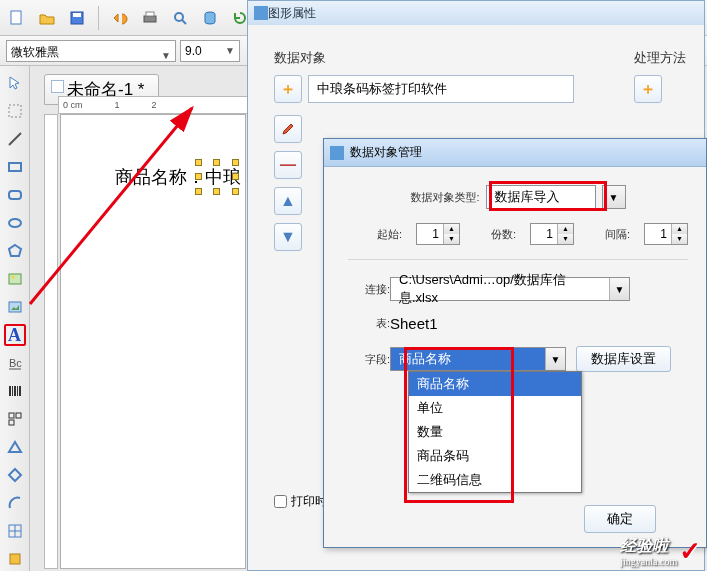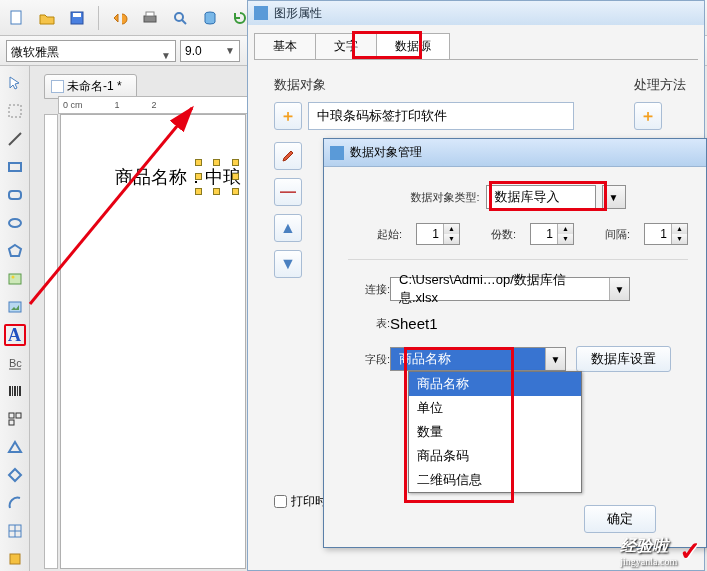--- a/index.html
+++ b/index.html
@@ -16,38 +16,38 @@
 .size-select { width: 60px; height: 22px; border: 1px solid #a0a0a0; background: #fff; display: flex; align-items: center; padding: 0 4px; justify-content: space-between; }
 .dd-arrow { font-size: 10px; color: #555; }
 
 
 .lefttools { position: absolute; left: 0; top: 66px; width: 30px; background: linear-gradient(to right,#f4f4f4,#e8e8e8); border-right: 1px solid #c0c0c0; bottom: 0; display: flex; flex-direction: column; align-items: center; padding-top: 6px; gap: 6px; }
 .lt-btn { width: 22px; height: 22px; border: 1px solid transparent; display: flex; align-items: center; justify-content: center; border-radius: 2px; }
 .lt-btn.hl { border: 2px solid #e60012; }
 
 
 .docarea { position: absolute; left: 30px; top: 66px; right: 0; bottom: 0; background: #e8e8e8; }
-.doctab { position: absolute; left: 14px; top: 8px; background: linear-gradient(#fdfdfd,#ececec); border: 1px solid #b0b0b0; border-radius: 3px 3px 0 0; padding: 3px 14px 3px 22px; font-size: 12px; }
+.doctab { position: absolute; left: 14px; top: 8px; background: linear-gradient(#fdfdfd,#ececec); border: 1px solid #b0b0b0; border-radius: 3px 3px 0 0; padding: 3px 14px 3px 22px; font-size: 17px; }
 .doctab::before { content:""; position:absolute; left:6px; top:5px; width:11px; height:11px; background:#fff; border:1px solid #9fb8d8; }
 .rulerh { position: absolute; left: 28px; top: 30px; right: 2px; height: 18px; background: #fff; border: 1px solid #b8b8b8; font-size: 9px; padding-left: 4px; color:#555; display:flex; align-items:center; gap:32px;}
 .rulerv { position: absolute; left: 14px; top: 48px; width: 14px; bottom: 2px; background: #fff; border: 1px solid #b8b8b8; }
 .canvas { position: absolute; left: 30px; top: 48px; width: 186px; bottom: 2px; background: #fff; border: 1px solid #b0b0b0; }
 .textobj { position: absolute; left: 54px; top: 50px; font-size: 18px; font-family: SimSun; }
 .selhandles { position:absolute; left:138px; top:48px; width:36px; height:28px; }
 .handle { position:absolute; width:7px; height:7px; background:#ffd24a; border:1px solid #8a7a20;}
 .h-tl{left:-4px;top:-4px} .h-tr{right:-4px;top:-4px} .h-bl{left:-4px;bottom:-4px} .h-br{right:-4px;bottom:-4px}
 .h-t{left:50%;top:-4px;margin-left:-4px} .h-b{left:50%;bottom:-4px;margin-left:-4px}
 .h-l{left:-4px;top:50%;margin-top:-4px} .h-r{right:-4px;top:50%;margin-top:-4px}
 
 
 .arrow-svg { position:absolute; left:20px; top:66px; width:220px; height:250px; pointer-events:none; }
 
 
 .dlg1 { position: absolute; left: 247px; top: 0; width: 458px; height: 571px; background: #f4f4f4; border: 1px solid #8aa8c8; }
-.dlg1-title { height: 24px; background: linear-gradient(#e8f1fb,#cde0f3); display: flex; align-items: center; padding: 0 6px; gap: 6px; font-size: 12px; color: #234; }
+.dlg1-title { height: 24px; background: linear-gradient(#e8f1fb,#cde0f3); display: flex; align-items: center; padding: 0 6px; font-size: 12px; color: #234; }
 .dlg1-body { position:absolute; left:6px; right:6px; top:32px; bottom:6px; background:#f4f4f4; }
 .tabs { display:flex; border-bottom:1px solid #b0b0b0; }
 .tab { padding: 4px 18px; border:1px solid #b0b0b0; border-bottom:none; background:#f8f8f8; margin-right:-1px; }
 .tab.active { background:#fff; font-weight:400; }
 .tab-hl { position:absolute; left:98px; top:-2px; width:70px; height:28px; border:3px solid #e60012; pointer-events:none; }
 
 .section-row { display:flex; padding: 16px 10px 6px 20px; gap: 60px; }
 .sec { display:flex; flex-direction:column; gap:8px; }
 .sec-label { font-size:13px; color:#333; }
 .objbox-row { display:flex; gap:6px; align-items:flex-start; }
@@ -285,26 +285,20 @@
 </svg>
 
 <div class="dlg1">
   <div class="dlg1-title">
     <svg width="14" height="14">
         <rect width="14" height="14" fill="#5a9ad8"></rect>
       </svg>
     <span>图形属性</span>
   </div>
   <div class="dlg1-body">
-    <div class="tabs" style="position:relative">
-      <div class="tab">基本</div>
-      <div class="tab">文字</div>
-      <div class="tab active">数据源</div>
-      <div class="tab-hl"></div>
-    </div>
 
     <div class="section-row">
       <div class="sec" style="width:300px;">
         <div class="sec-label">数据对象</div>
         <div class="objbox-row">
           <div class="sqbtn">
               <span style="color:#f4a020;font-weight:bold">＋</span>
             </div>
           <div class="valbox">中琅条码标签打印软件</div>
         </div>

